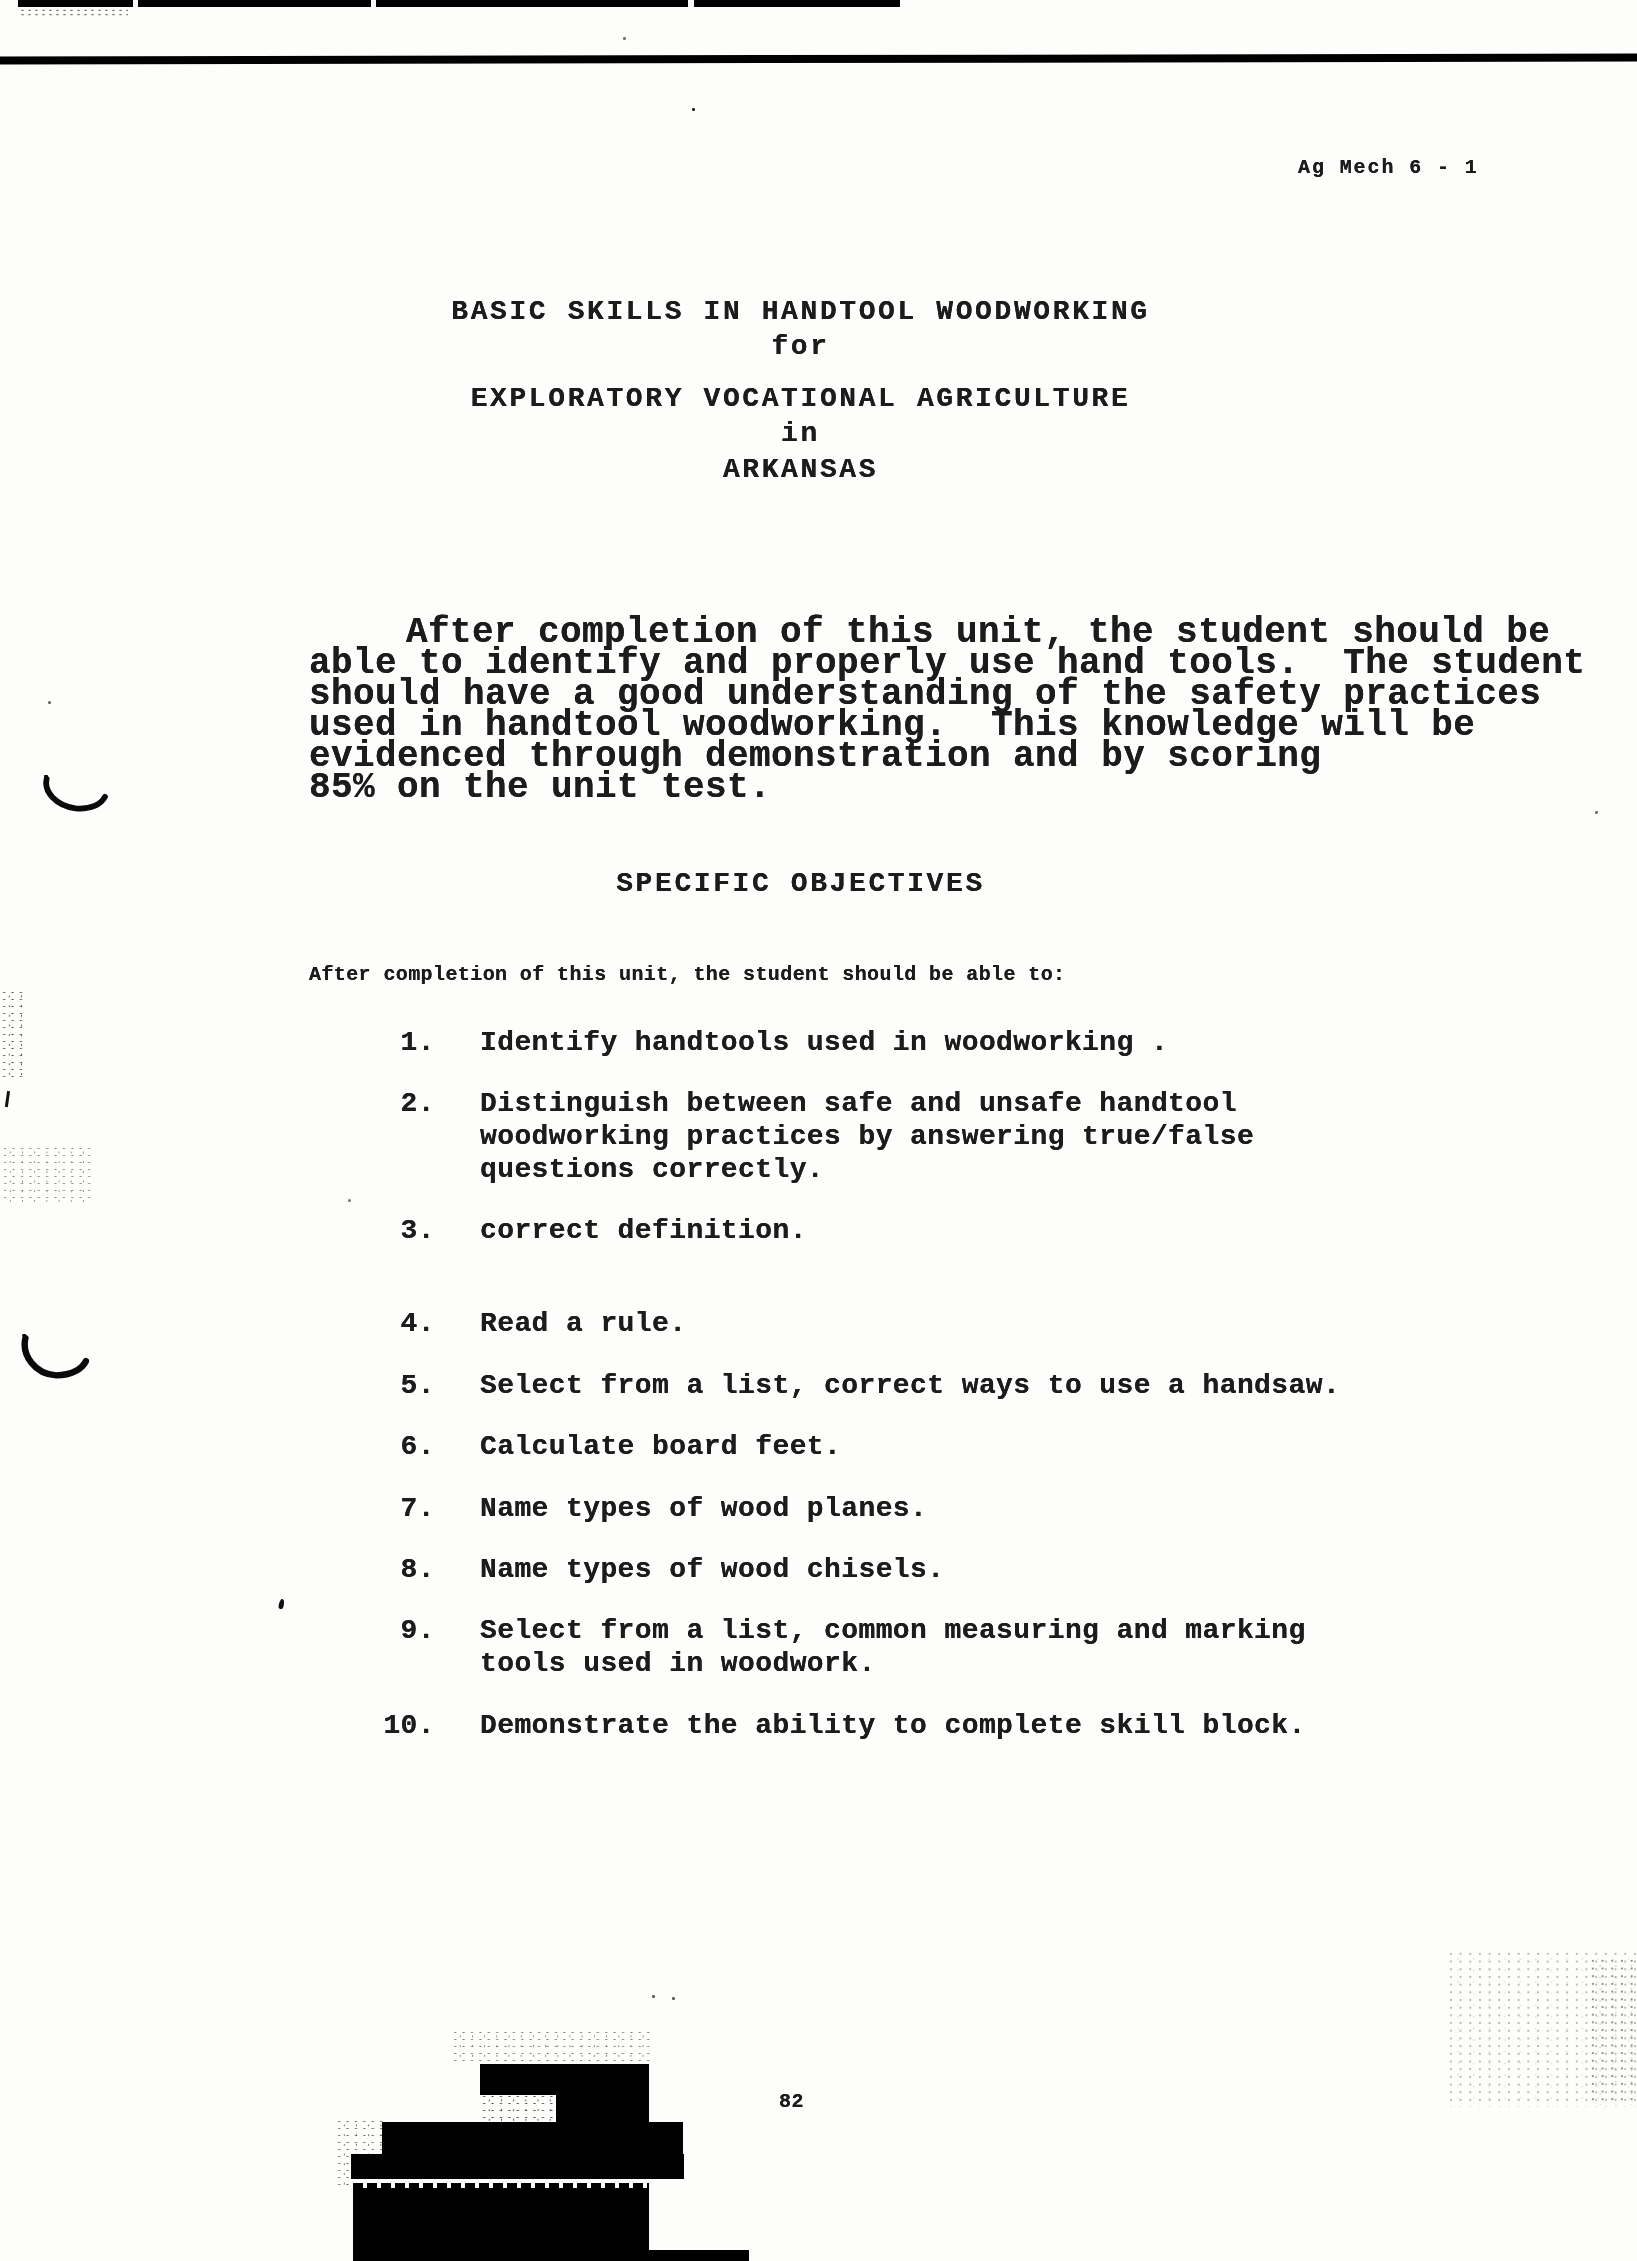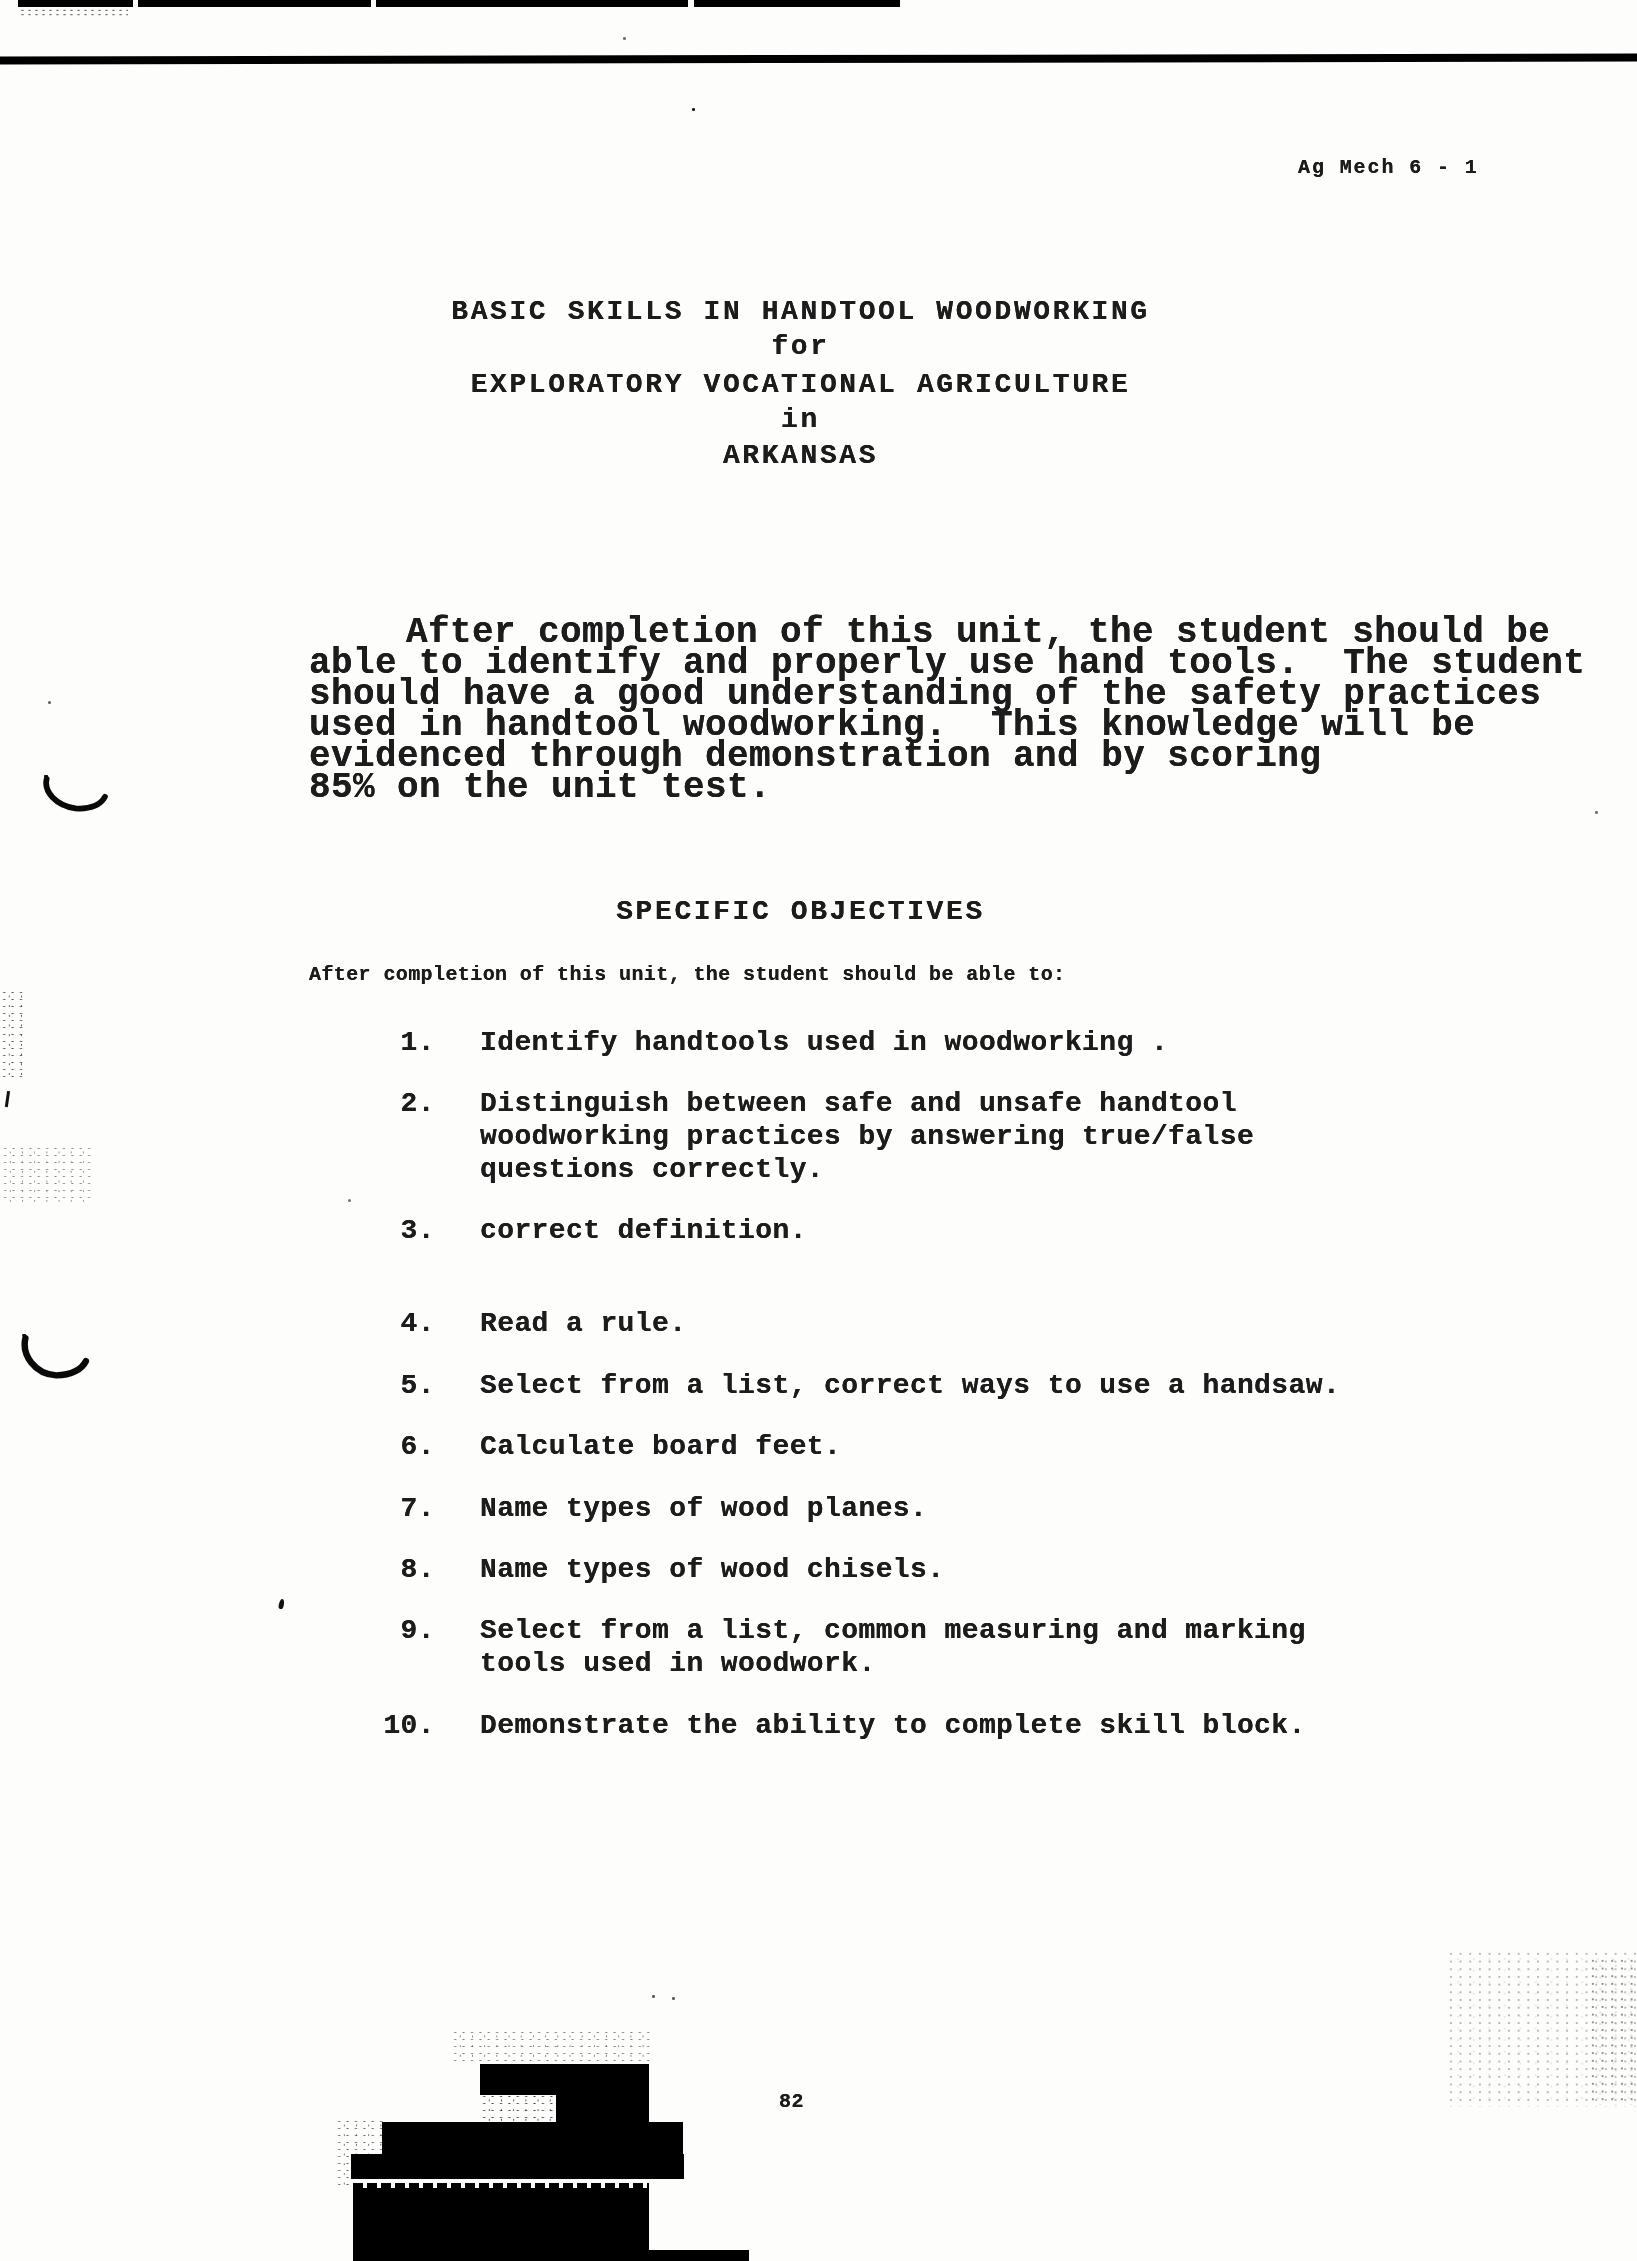--- a/index.html
+++ b/index.html
@@ -86,36 +86,36 @@
 
   <div class="art bar-top"></div>
   <div class="art bar-top-frag"></div>
   <div class="art bar-main"></div>
 
   <div class="txt headcode" style="left:1298px;top:152px;">Ag Mech 6 - 1</div>
 
   <div class="centerblock" style="top:296px;">
     <div class="title-line">BASIC SKILLS IN HANDTOOL WOODWORKING</div>
     <div class="title-line" style="margin-top:3.2px;">for</div>
-    <div class="title-line" style="margin-top:6px;">EXPLORATORY VOCATIONAL AGRICULTURE</div>
+    <div class="title-line" style="margin-top:20px;">EXPLORATORY VOCATIONAL AGRICULTURE</div>
     <div class="title-line" style="margin-top:3.2px;">in</div>
     <div class="title-line" style="margin-top:3.2px;">ARKANSAS</div>
   </div>
 
 
   <div class="para" style="top:617px;">
     <div class="pline indent">After completion of this unit, the student should be</div>
     <div class="pline">able to identify and properly use hand tools.  The student</div>
     <div class="pline">should have a good understanding of the safety practices</div>
     <div class="pline">used in handtool woodworking.  This knowledge will be</div>
     <div class="pline">evidenced through demonstration and by scoring</div>
     <div class="pline">85% on the unit test.</div>
   </div>
 
-  <div class="centerblock" style="top:896px;">
+  <div class="centerblock" style="top:868px;">
     <div class="heading">SPECIFIC OBJECTIVES</div>
   </div>
 
   <div class="txt" style="left:309px;top:959px;">After completion of this unit, the student should be able to:</div>
 
   <div class="obj" style="top:1026px;">
     <div class="onum">1.</div>
     <div class="oline">Identify handtools used in woodworking .</div>
   </div>
 

